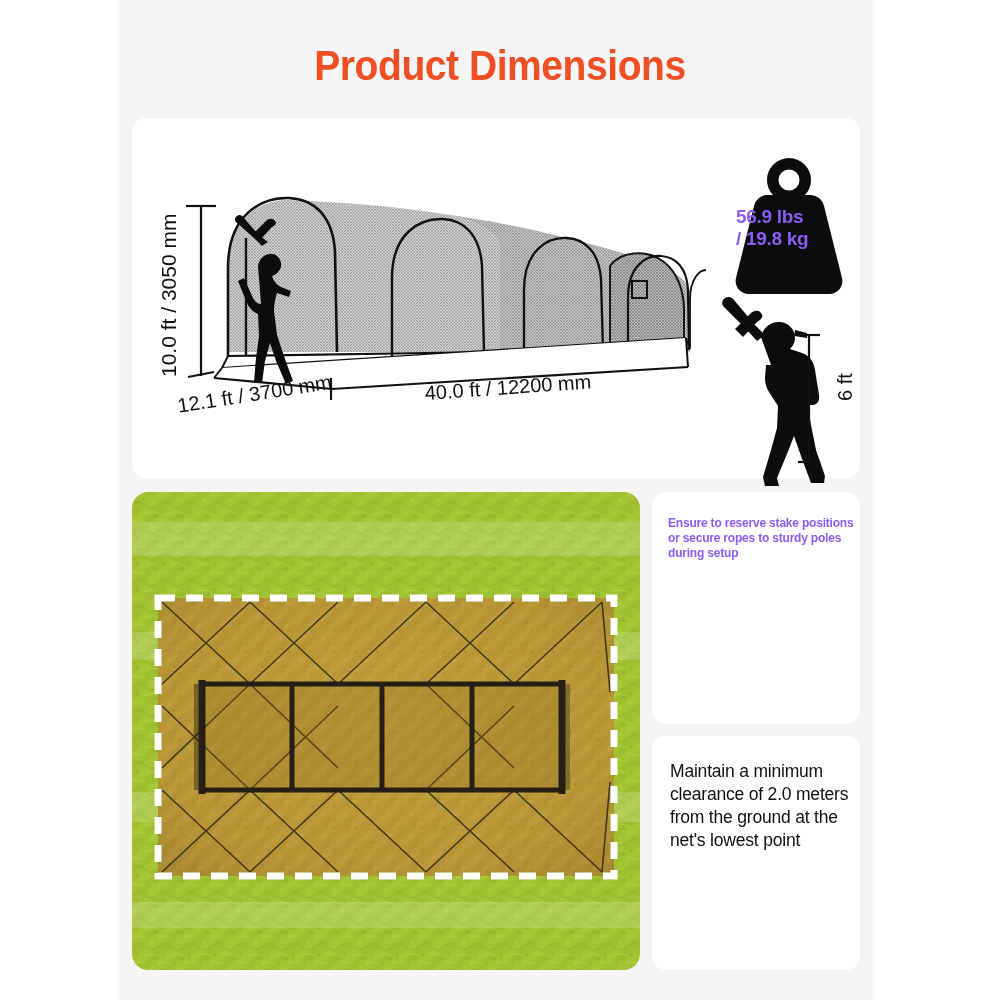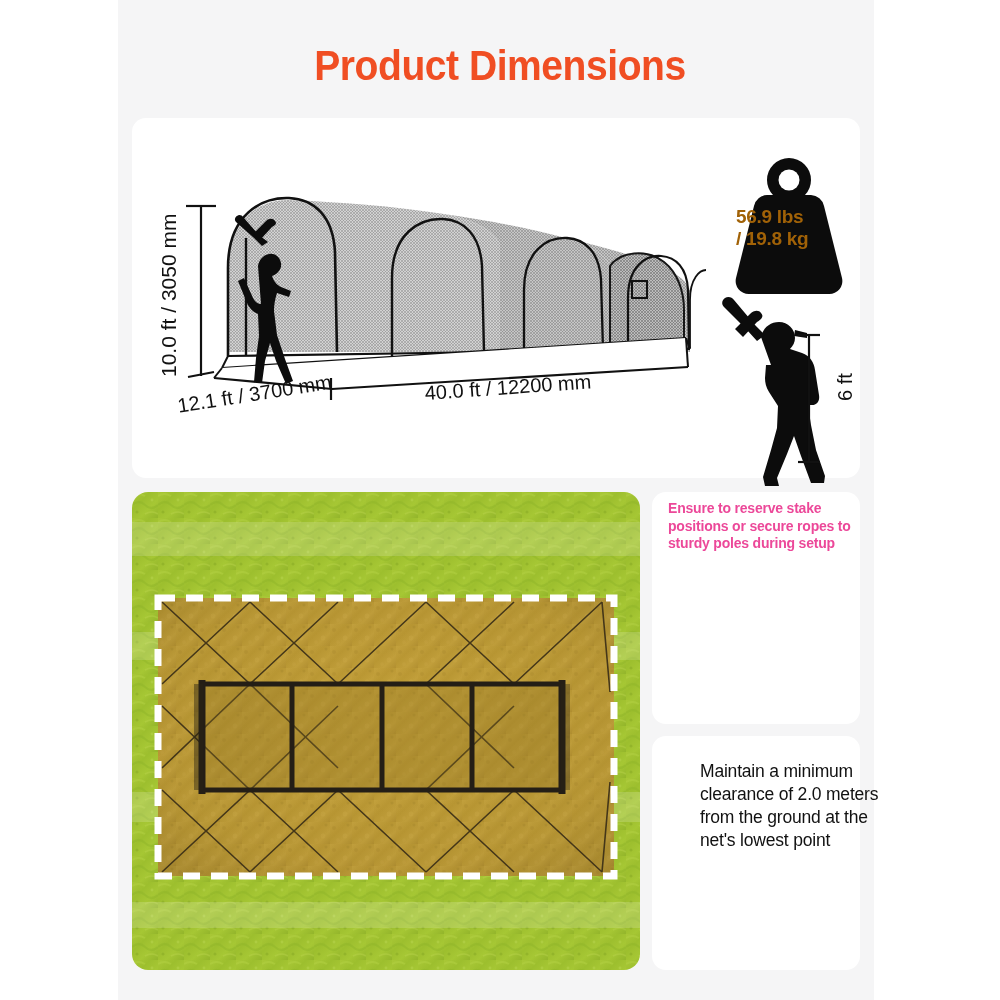--- a/index.html
+++ b/index.html
@@ -57,37 +57,37 @@
     transform:rotate(-4deg);transform-origin:left top;
   }
   #label-person-height{
     left:834px;top:375px;font-size:20px;font-weight:500;
     transform-origin:left top;transform:rotate(-90deg) translate(-26px,0);
   }
 
   
   #weight-text{
     position:absolute;left:736px;top:206px;width:106px;
-    color:#a16207;font-size:19px;font-weight:bold;line-height:1.18;
+    color:#8b5cf6;font-size:19px;font-weight:bold;line-height:1.18;
     font-family:"Liberation Sans","DejaVu Sans",sans-serif;
     letter-spacing:-0.3px;
   }
 
   
   #aerial-svg{display:block;}
 
   
   #warn-text{
-    position:absolute;left:668px;top:500px;width:186px;
-    color:#ec4899;font-size:14px;font-weight:bold;line-height:1.26;
+    position:absolute;left:668px;top:516px;width:186px;
+    color:#8b5cf6;font-size:12px;font-weight:bold;line-height:1.26;
     font-family:"Liberation Sans","DejaVu Sans",sans-serif;
     letter-spacing:-0.2px;
   }
   #note-text{
-    position:absolute;left:700px;top:760px;width:186px;
+    position:absolute;left:670px;top:760px;width:186px;
     color:#111111;font-size:17.5px;font-weight:normal;line-height:1.32;
     font-family:"Liberation Sans","DejaVu Sans",sans-serif;
     letter-spacing:-0.2px;
   }
 </style>
 </head>
 <body>
 
 <div id="page">
 

